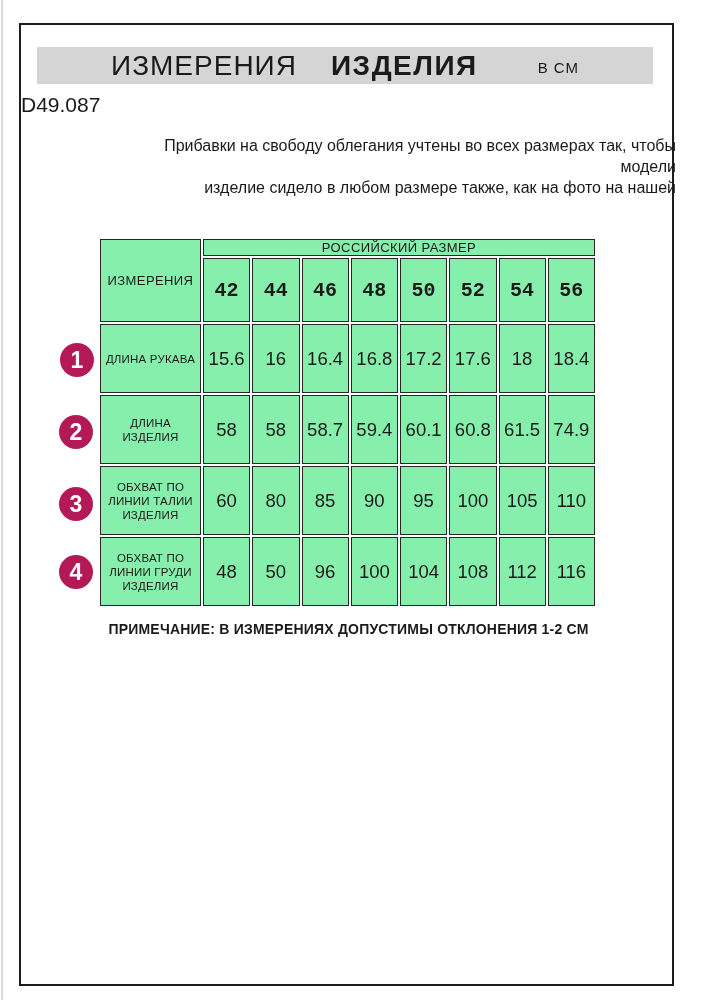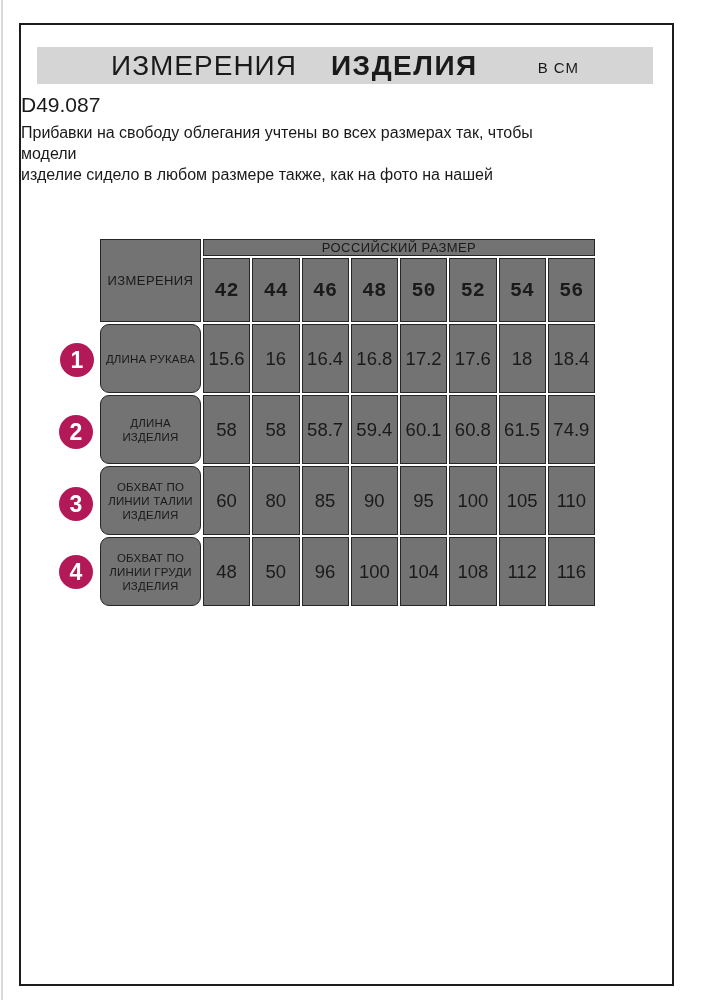--- a/index.html
+++ b/index.html
@@ -63,37 +63,37 @@
   .article {
     position: absolute;
     left: 0; top: 68px;             
     width: 655px;
     text-align: left;
     font-size: 21px;
     font-weight: 400;
   }
   .intro {
     position: absolute;
-    left: 0; top: 97px;             
+    left: 0; top: 110px;             
     width: 655px;
-    text-align: left;
+    text-align: right;
     font-size: 16px;
     line-height: 21px;
   }
   table.size-table {
     position: absolute;
     left: 77px; top: 212px;         
     width: 499px;
     border-collapse: separate;
     border-spacing: 2px;
     table-layout: fixed;
   }
   .size-table td, .size-table th {
     border: 1px solid #262626;
-    background: #737373;
+    background: #86efac;
     text-align: center;
     vertical-align: middle;
     padding: 0;
     font-weight: 400;
   }
   .size-table .corner {
     font-size: 13px;
     letter-spacing: 0.4px;
   }
   .size-table .group-head {
@@ -104,21 +104,20 @@
   .size-table .size-head {
     height: 62px;
     font-size: 20px;
     font-weight: 700;
     font-family: Liberation Mono, monospace;
   }
   .size-table .row-label {
     font-size: 11.5px;
     line-height: 14px;
     letter-spacing: 0.2px;
-    border-radius: 9px;
   }
   .size-table .val {
     height: 67px;
     font-size: 18.5px;
   }
   .marker {
     position: absolute;
     width: 34px; height: 34px;
     border-radius: 50%;
     background: #b31956;
@@ -251,15 +250,16 @@
         <td class="val">116</td>
       </tr>
     </tbody>
       </table>
 
     <div class="marker m1">1</div>
     <div class="marker m2">2</div>
     <div class="marker m3">3</div>
     <div class="marker m4">4</div>
 
+    <div class="note">ПРИМЕЧАНИЕ: В ИЗМЕРЕНИЯХ ДОПУСТИМЫ ОТКЛОНЕНИЯ 1-2 СМ</div>
 
   </div>
 </div>
 
 </body></html>

